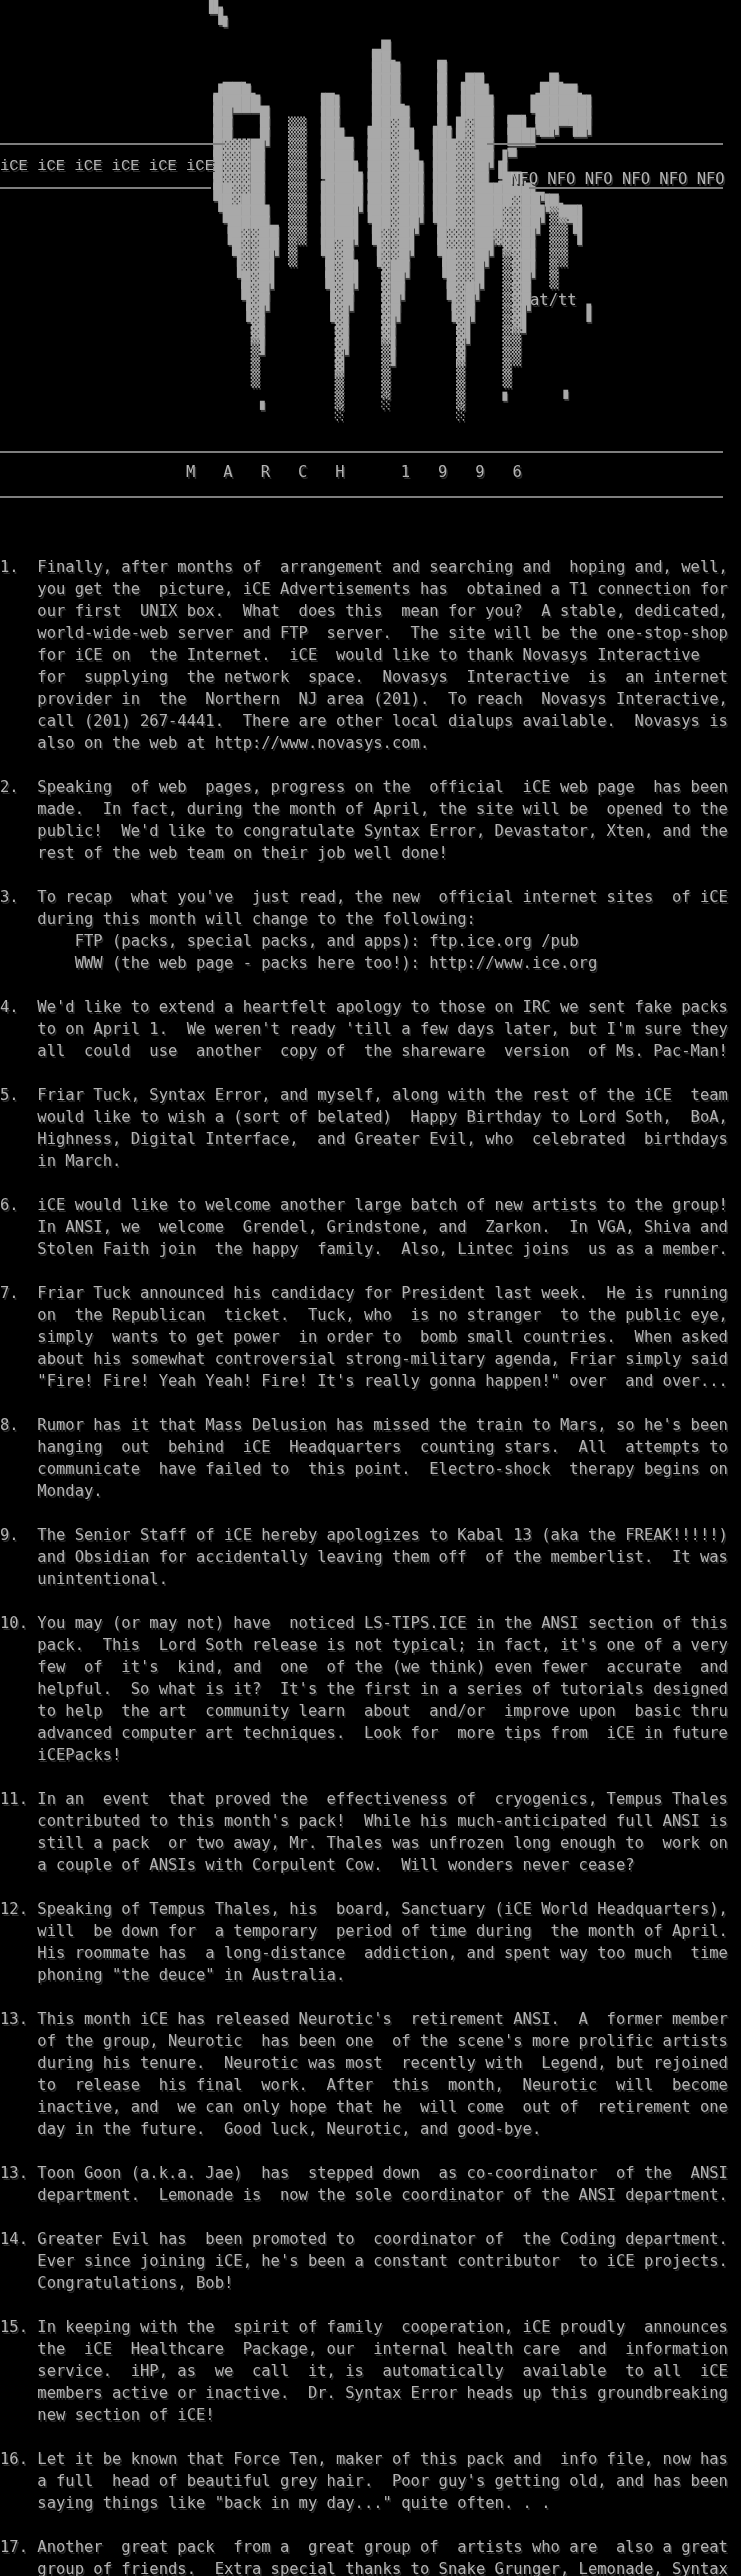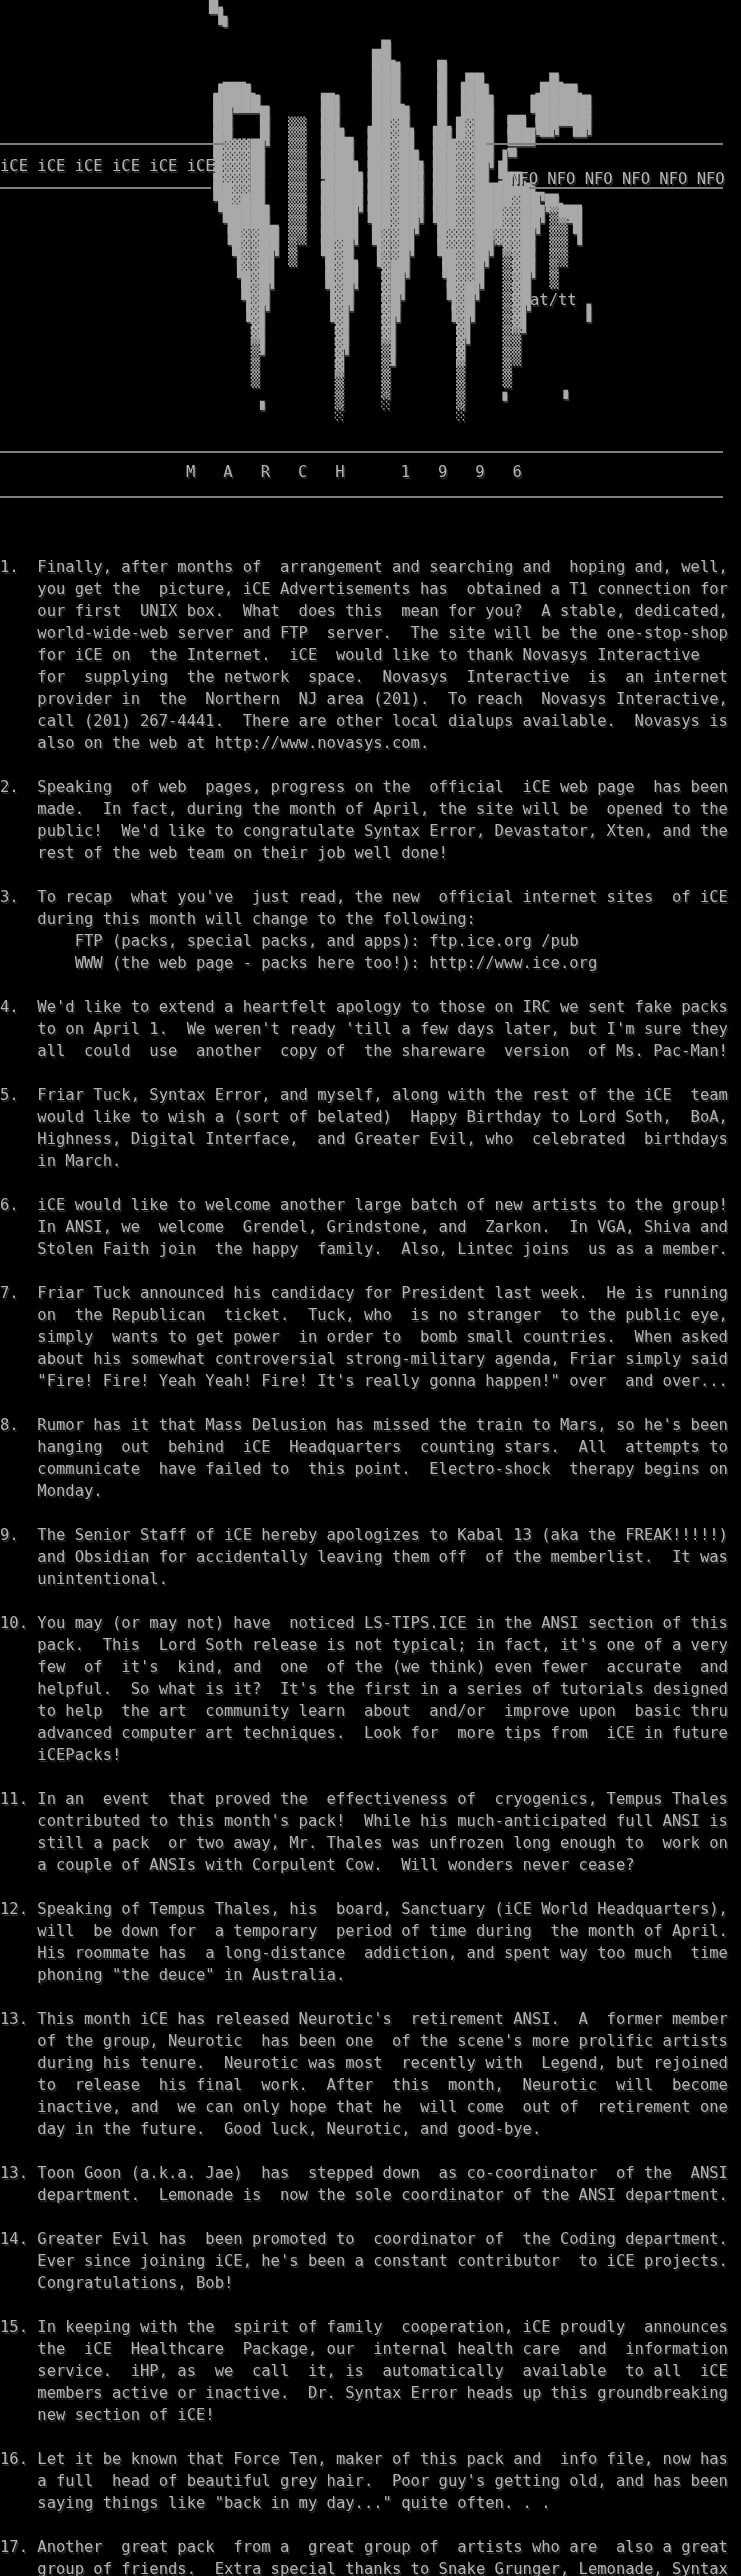--- a/index.html
+++ b/index.html
@@ -93,21 +93,21 @@
      ▒        ▒    ▒       ▒    ▒
               ▒    ▒       ▒          ▗
       ▖       ▒    ░       ▒    ▘
               ░            ░</pre>
 
   <div class="rule" style="top:143px; left:0; width:225px;"></div>
   <div class="rule" style="top:143px; left:487px; width:236px;"></div>
   <div class="rule" style="top:187px; left:0; width:211px;"></div>
   <div class="rule" style="top:187px; left:529px; width:194px;"></div>
 
-  <div class="abs line shadowed hdr-label" style="left:0;">iCE iCE iCE iCE iCE iCE</div>
+  <div class="abs line shadowed hdr-label" style="left:0;font-family:Liberation Mono, monospace;">iCE iCE iCE iCE iCE iCE</div>
   <div class="abs line shadowed hdr-label" style="left:510px;margin-top:13px;">NFO NFO NFO NFO NFO NFO</div>
 
   <div class="abs line shadowed credit">at/tt</div>
 
   <div class="rule" style="top:451px; left:0; width:723px;"></div>
   <div class="abs line shadowed banner">M   A   R   C   H      1   9   9   6</div>
   <div class="rule" style="top:496px; left:0; width:723px;"></div>
 
   <pre class="abs shadowed body-text">1.  Finally, after months of  arrangement and searching and  hoping and, well,
     you get the  picture, iCE Advertisements has  obtained a T1 connection for

